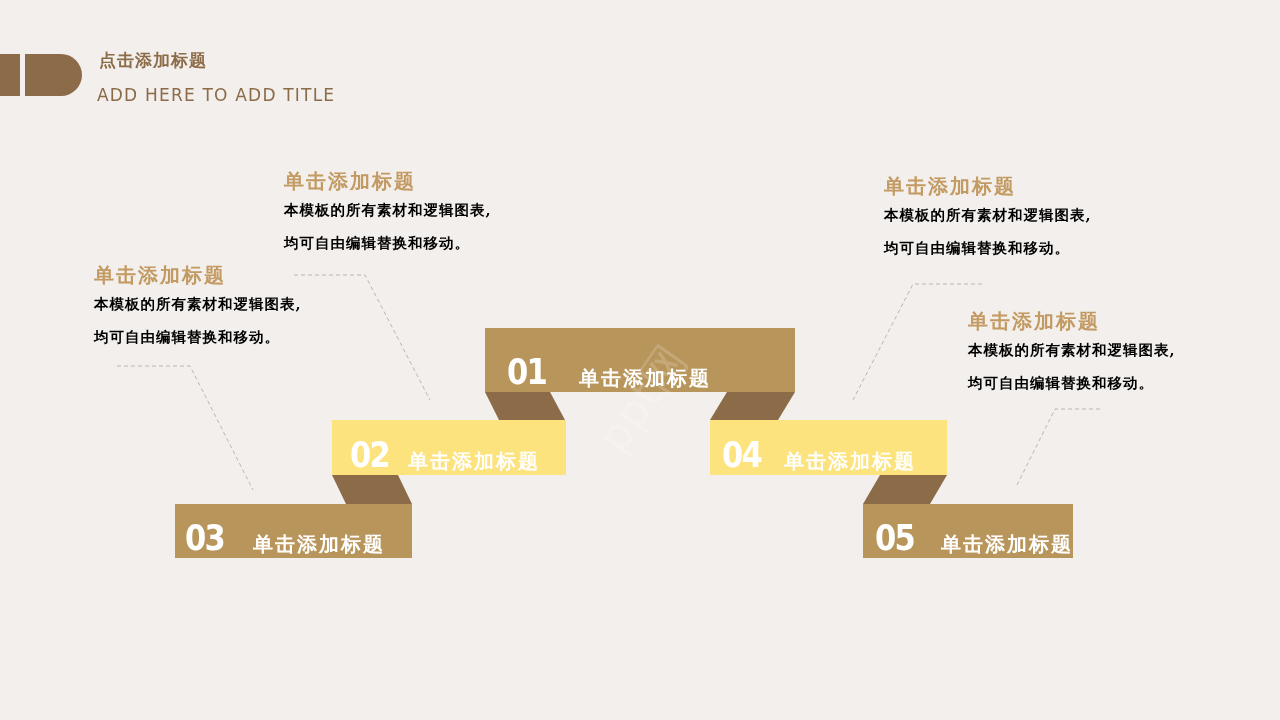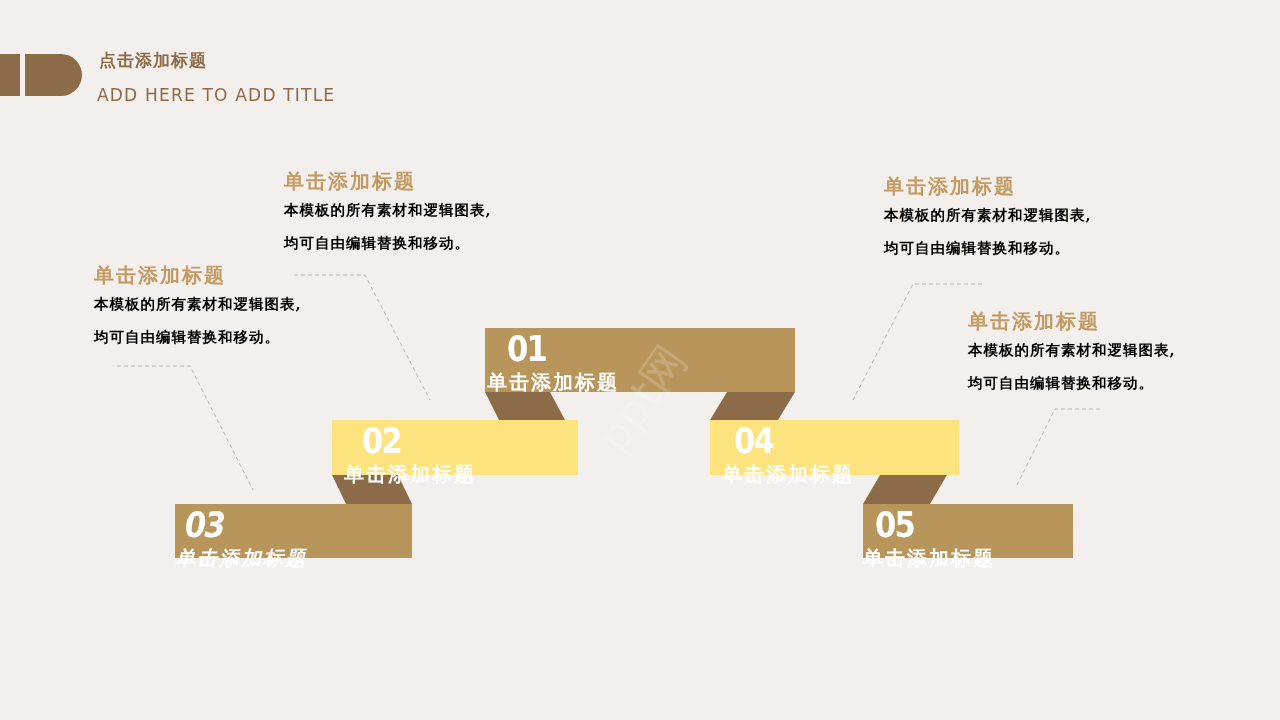--- a/index.html
+++ b/index.html
@@ -7,25 +7,25 @@
       width:1280px; height:720px; overflow:hidden; position:relative;
       background:#F3EFEC;
       font-family:"DejaVu Serif", serif;
     }
     .abs { position:absolute; }
     .hdr-block1 { left:0; top:54px; width:20px; height:42px; background:#8C6B48; }
     .hdr-block2 { left:25px; top:54px; width:57px; height:42px; background:#8C6B48; border-radius:0 21px 21px 0; }
     .hdr-title { left:99px; top:49px; font-size:17px; font-weight:bold; color:#8C6B48; letter-spacing:1px; white-space:nowrap; }
     .hdr-sub { left:97px; top:85px; font-family:"DejaVu Sans", sans-serif; font-size:17px; color:#8C6B48; letter-spacing:1.2px; white-space:nowrap; }
 
-    .box { position:absolute; display:flex; align-items:flex-start; color:#fff;flex-direction:column; }
+    .box { position:absolute; display:flex; align-items:flex-end; color:#fff; }
     .box .num { font-family:"DejaVu Sans", sans-serif; font-weight:bold; font-size:36px; letter-spacing:-2px; transform:scaleX(0.85); transform-origin:left center; }
     .box .lbl { font-size:20px; font-weight:bold; letter-spacing:2px; white-space:nowrap; }
     .gold { background:#B8955A; }
-    .yellow { background:#FDE37E;padding-left:12px; }
+    .yellow { background:#FDE37E; }
 
     .note { position:absolute; white-space:nowrap; }
     .note .t { font-size:20px; font-weight:bold; color:#C29A62; letter-spacing:2px; }
     .note .d { font-size:14.5px; font-weight:bold; color:#000000; line-height:33px; letter-spacing:1px; }
 
     svg.layer { position:absolute; left:0; top:0; }
     .watermark { left:560px; top:280px; font-family:"DejaVu Sans", sans-serif; font-size:44px; color:rgba(255,255,255,0.18); transform:rotate(-55deg); transform-origin:left top; white-space:nowrap; }
   </style>
 </head>
 <body>
@@ -56,21 +56,21 @@
 <div class="box gold" style="left:485px;top:328px;width:310px;height:64px;">
   <span class="num" style="margin-left:22px;width:70px;">01</span>
   <span class="lbl" style="margin-left:2px;">单击添加标题</span>
 </div>
 
 <div class="box yellow" style="left:332px;top:420px;width:234px;height:55px;">
   <span class="num" style="margin-left:18px;width:58px;">02</span>
   <span class="lbl" style="margin-left:0px;">单击添加标题</span>
 </div>
 
-<div class="box gold" style="left:175px;top:504px;width:237px;height:54px;font-style:italic;">
+<div class="box gold" style="left:175px;top:504px;width:237px;height:54px;">
   <span class="num" style="margin-left:10px;width:68px;">03</span>
   <span class="lbl" style="margin-left:0px;">单击添加标题</span>
 </div>
 
 <div class="box yellow" style="left:710px;top:420px;width:237px;height:55px;">
   <span class="num" style="margin-left:12px;width:62px;">04</span>
   <span class="lbl" style="margin-left:0px;">单击添加标题</span>
 </div>
 
 <div class="box gold" style="left:863px;top:504px;width:210px;height:54px;">

